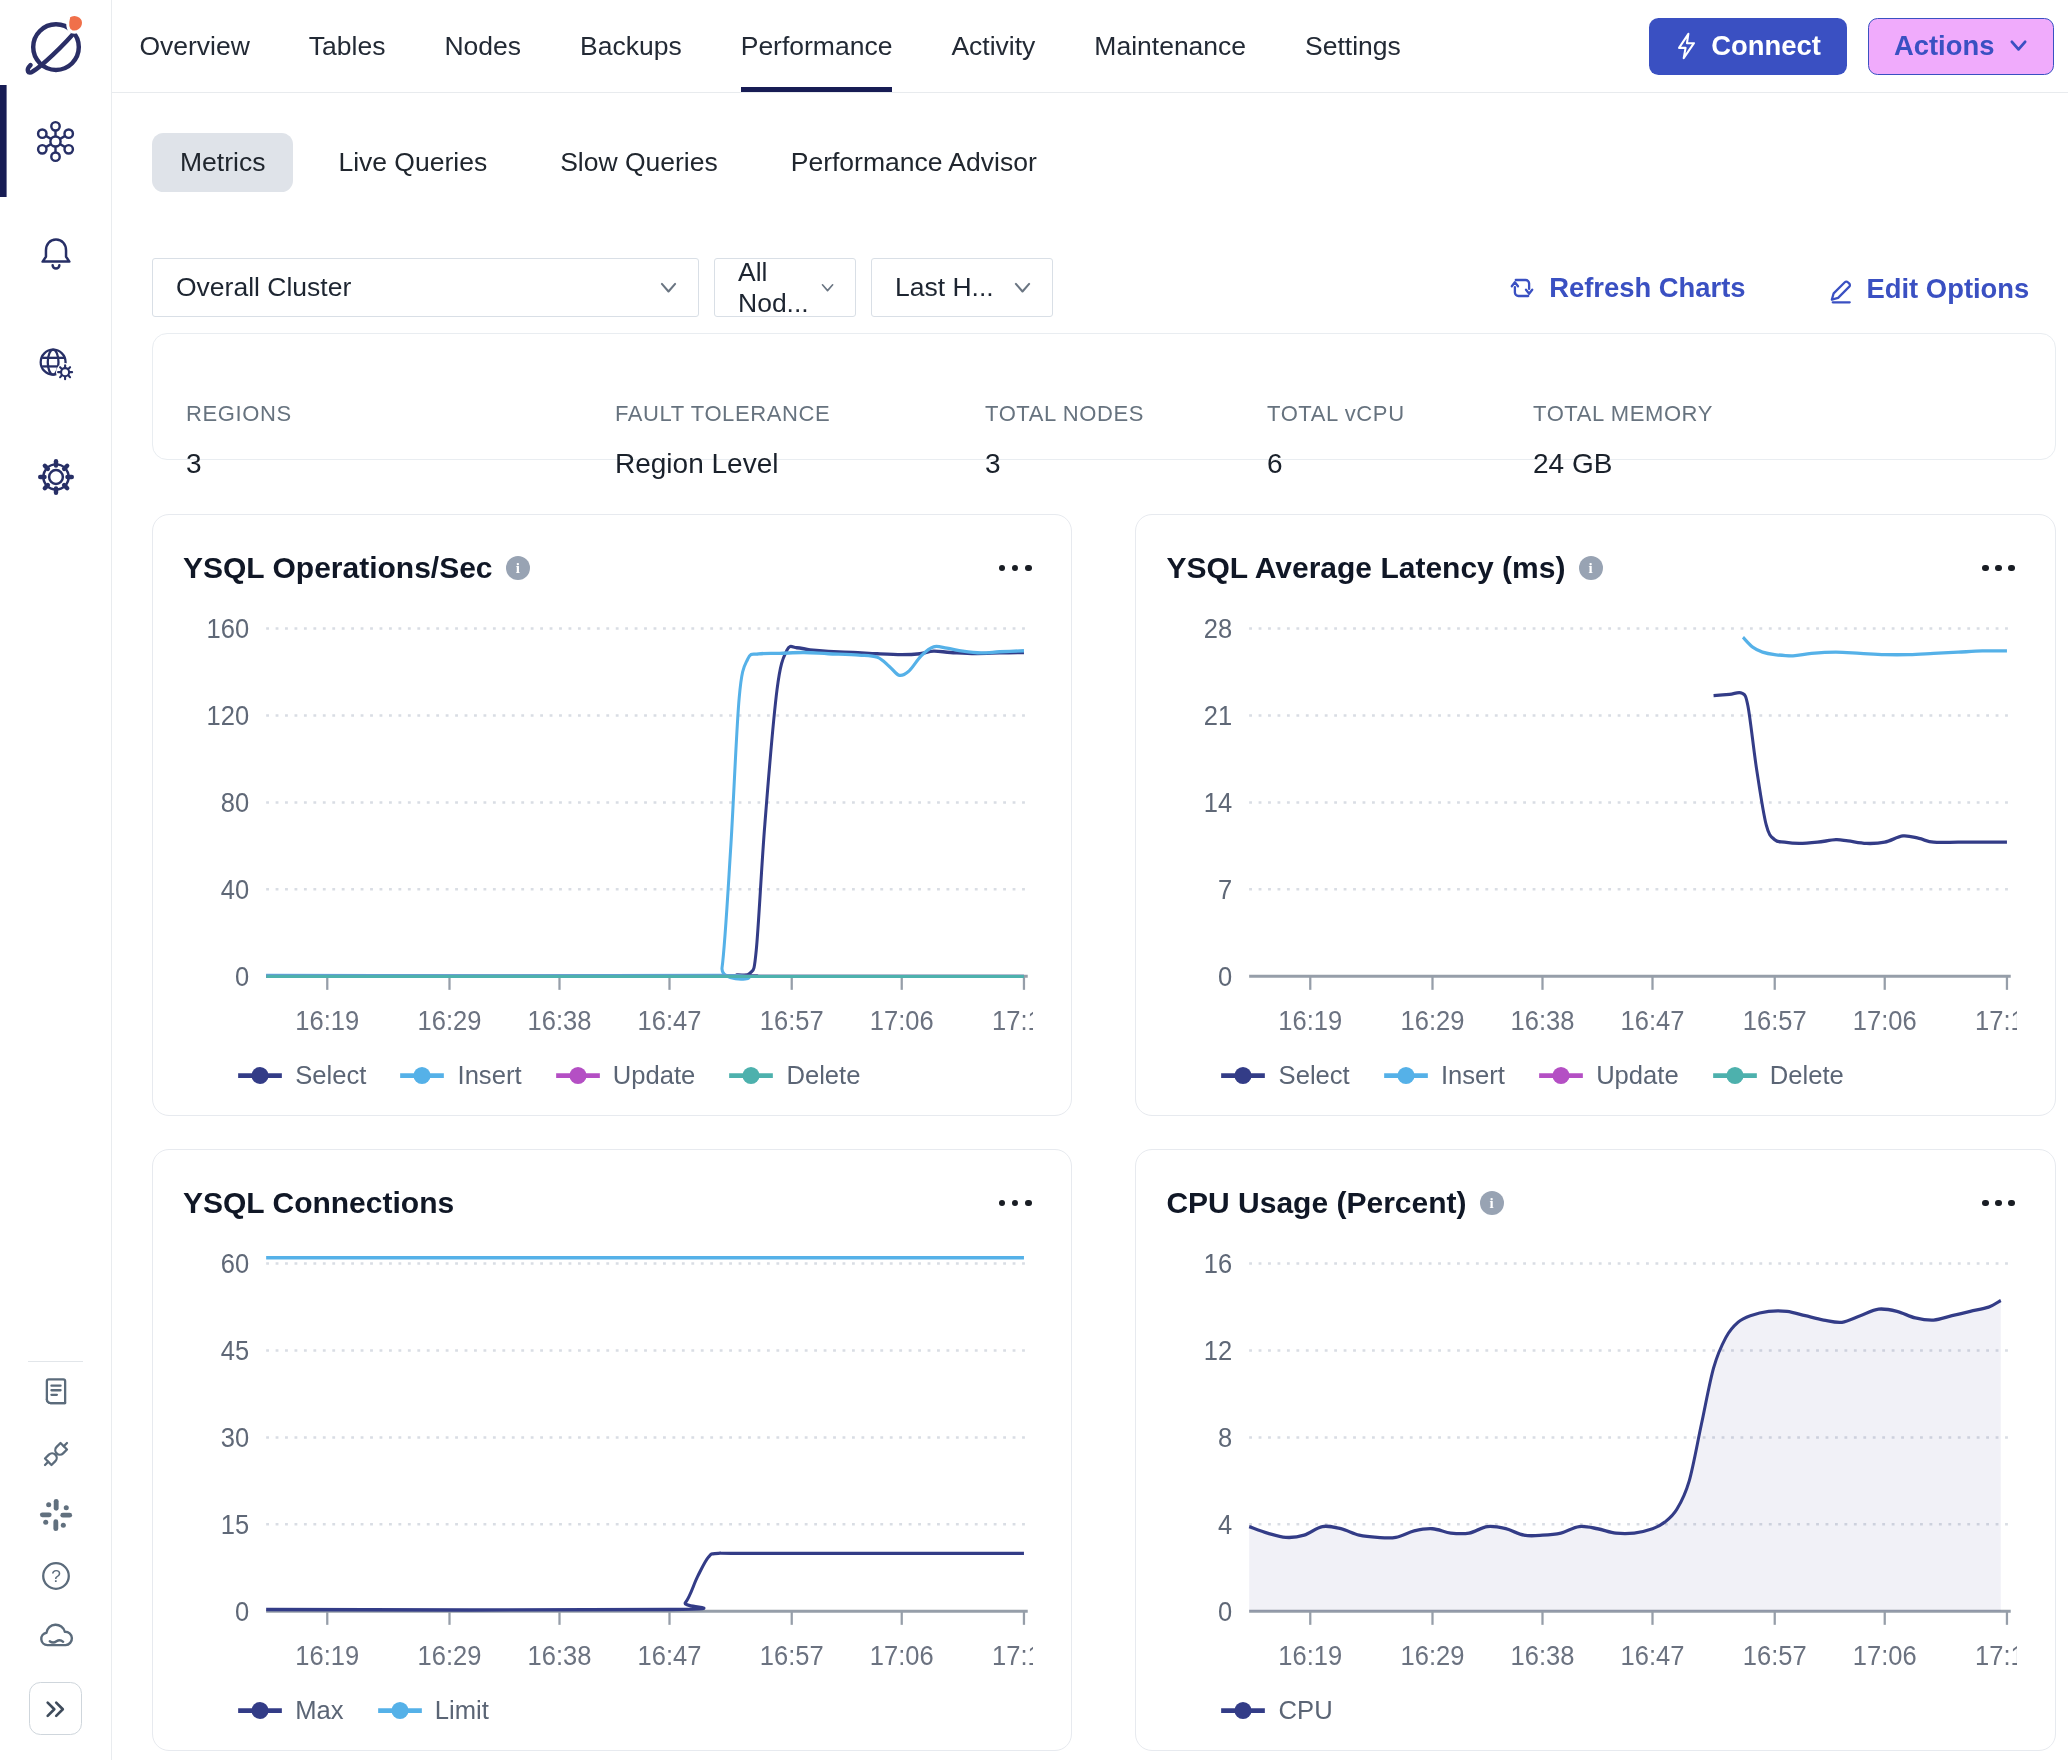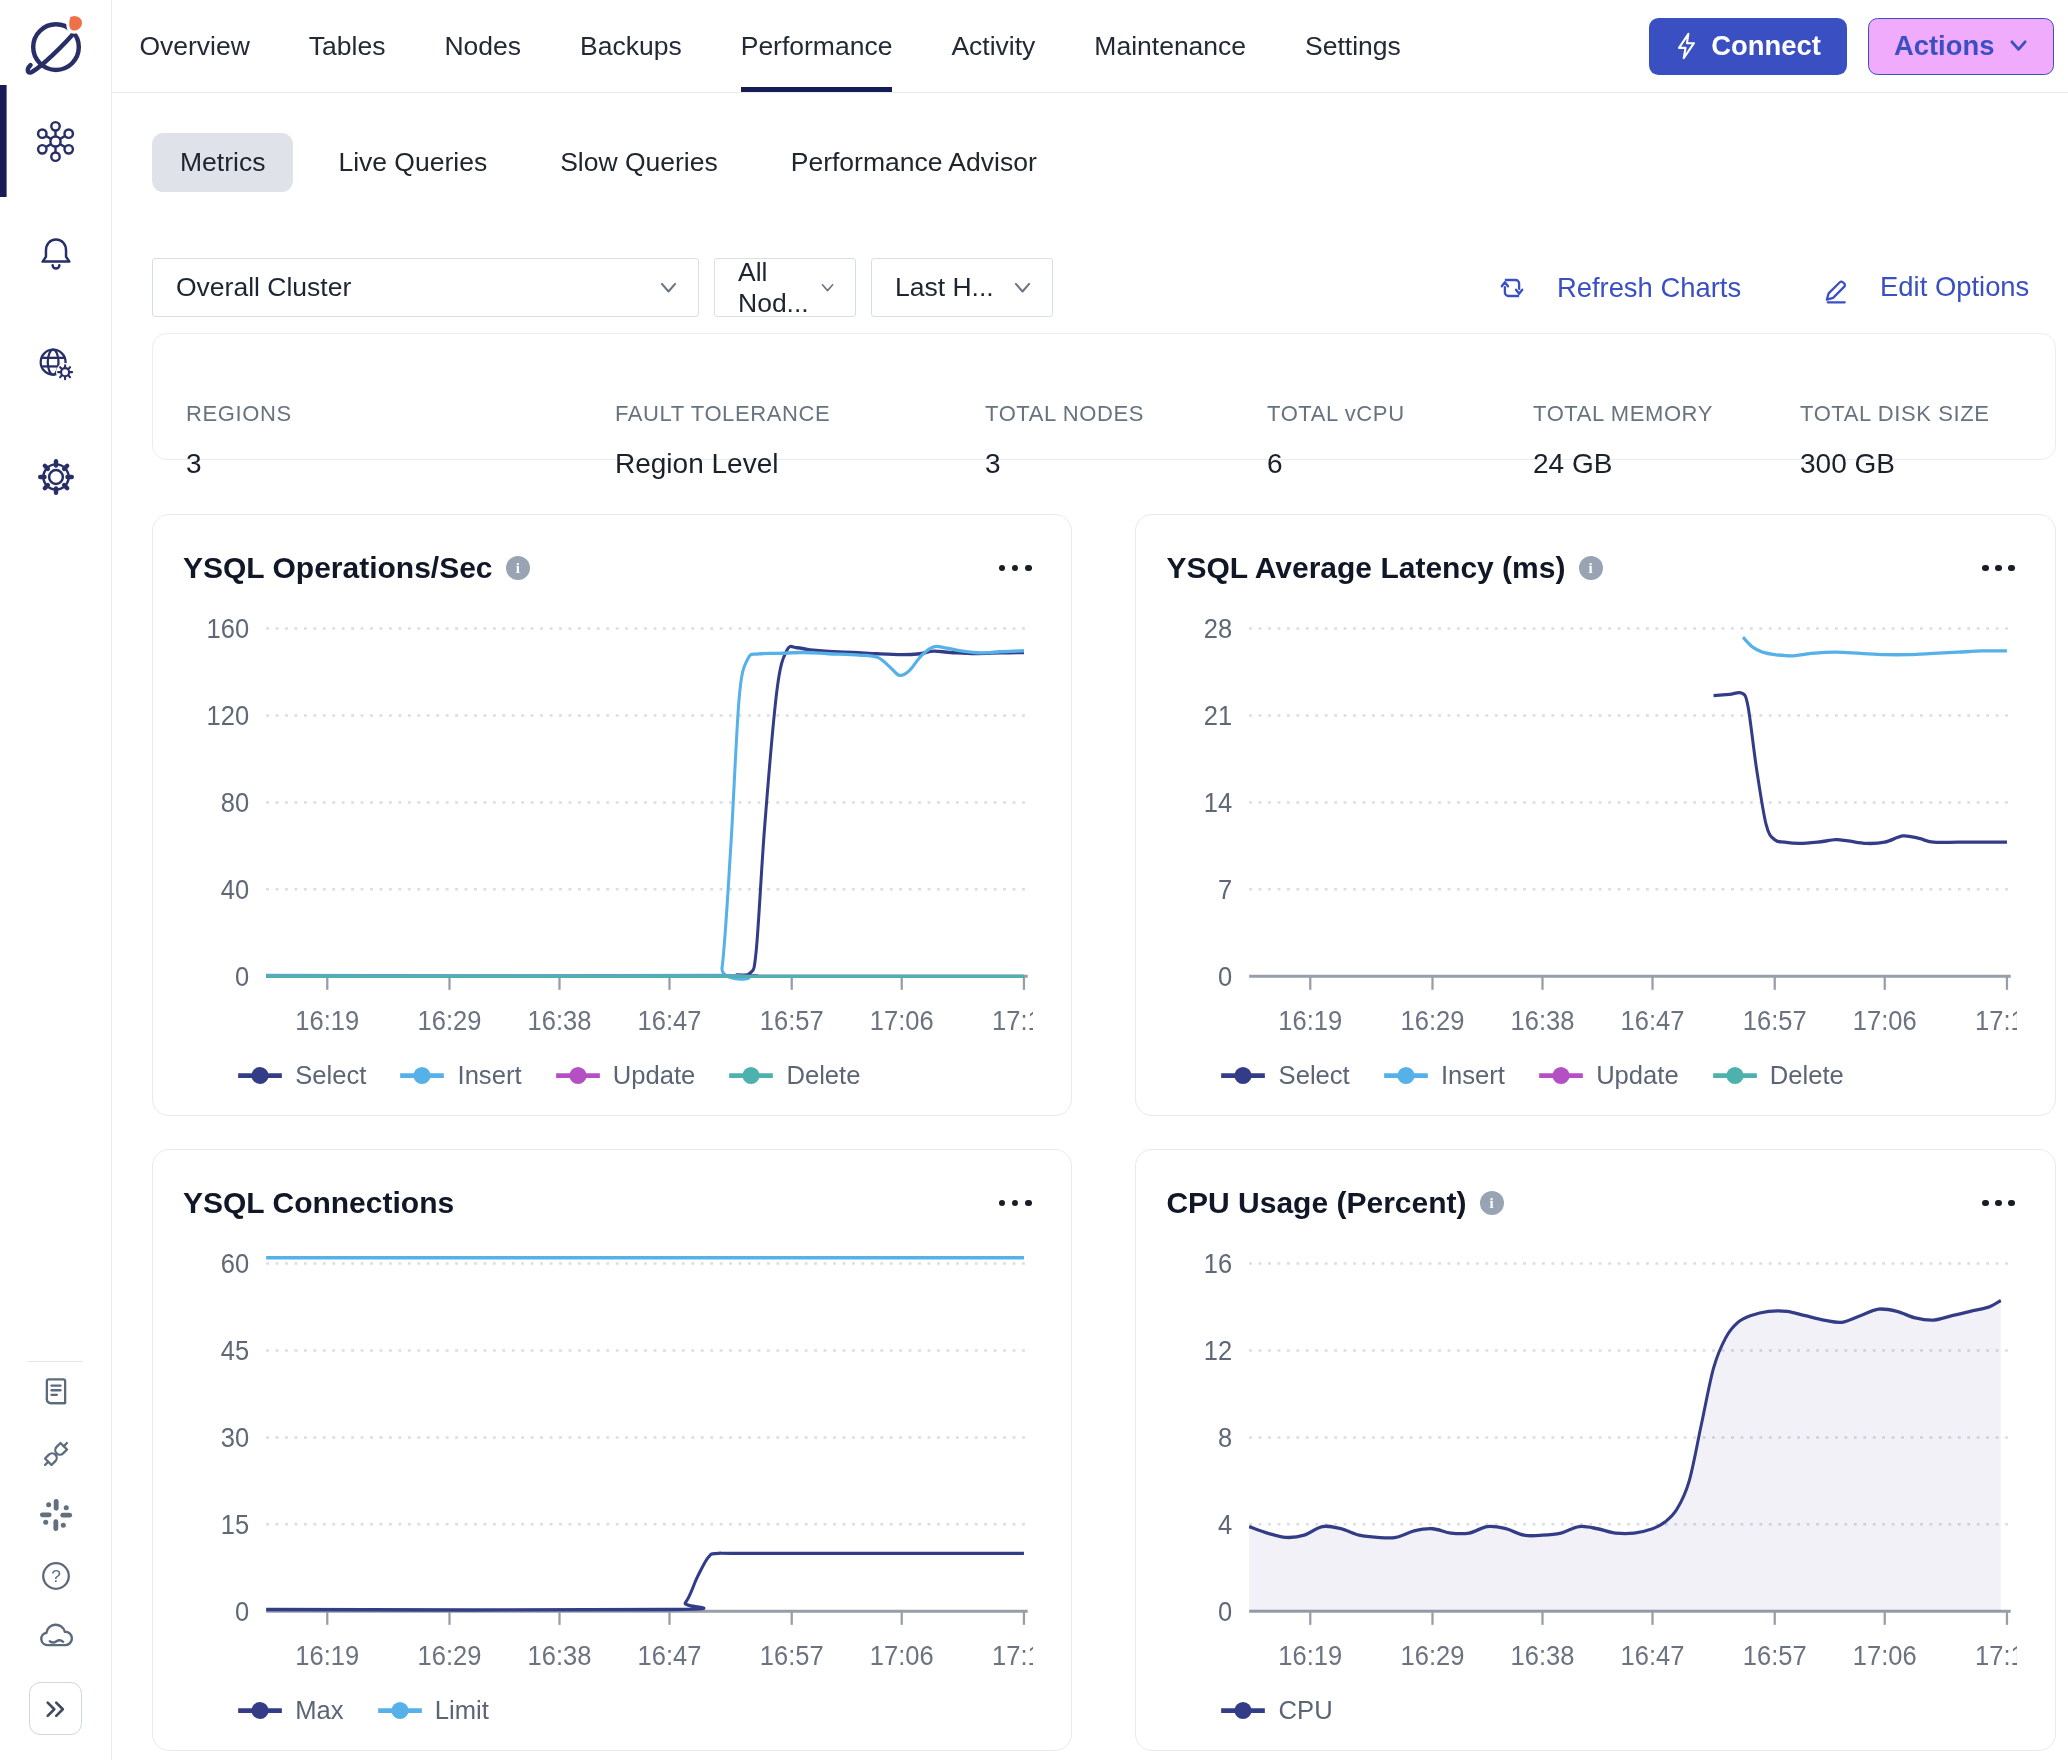--- a/index.html
+++ b/index.html
@@ -40,21 +40,21 @@
   .subtab.active { background:#dfe3e9; }
 
   .filterrow { display:flex; align-items:center; margin-top:66px; }
   .select { height:59px; border:1.9px solid #d9dfe6; border-radius:3px; background:#fff;
     display:flex; align-items:center; justify-content:space-between; padding:0 21px 0 23px;
     font-size:26.5px; color:#1d2531; cursor:pointer; }
   .select-cluster { width:547px; }
   .select-nodes  { width:142px; margin-left:15px; }
   .select-time   { width:182px; margin-left:15px; }
   .filter-links { margin-left:auto; margin-right:26.5px; display:flex; align-items:center; gap:76px; }
-  .link { display:flex; align-items:flex-start; gap:29px; color:#3a50c2; font-size:27.4px; font-weight:normal; cursor:pointer; white-space:nowrap; }
+  .link { display:flex; align-items:flex-end; gap:11px; color:#3a50c2; font-size:27.4px; font-weight:bold; cursor:pointer; white-space:nowrap; }
 
   .statsbar { margin-top:16px; border:1.9px solid #e9edf1; border-radius:15px; height:127px;
     padding:24.6px 0 0 33px; display:grid; grid-template-columns:429px 370px 282px 266px 267px 1fr; }
   .stat-label { font-size:22px; letter-spacing:0.6px; color:#67737f;margin-top:42px; }
   .stat-value { font-size:28px; color:#1a212b; margin-top:21px; }
 
   .grid { margin-top:54px; display:grid; grid-template-columns:1fr 1fr; column-gap:63px; row-gap:33px; }
   .card { border:1.9px solid #e7eaef; border-radius:17px; height:602px; background:#fff;
     padding:36px 38px 19px 30px; display:flex; flex-direction:column; }
   .card-head { display:flex; align-items:center; }
@@ -312,24 +312,20 @@
           <div class="stat-label">TOTAL NODES</div>
           <div class="stat-value">3</div>
         </div>
         <div>
           <div class="stat-label">TOTAL vCPU</div>
           <div class="stat-value">6</div>
         </div>
         <div>
           <div class="stat-label">TOTAL MEMORY</div>
           <div class="stat-value">24 GB</div>
-        </div>
-        <div>
-          <div class="stat-label">TOTAL DISK SIZE</div>
-          <div class="stat-value">300 GB</div>
         </div>
       </div>
 
       <div class="grid">
 
         <div class="card">
           <div class="card-head">
             <span class="card-title">YSQL Operations/Sec</span>
             <span class="info-icon">i</span>
             <span class="dots">

